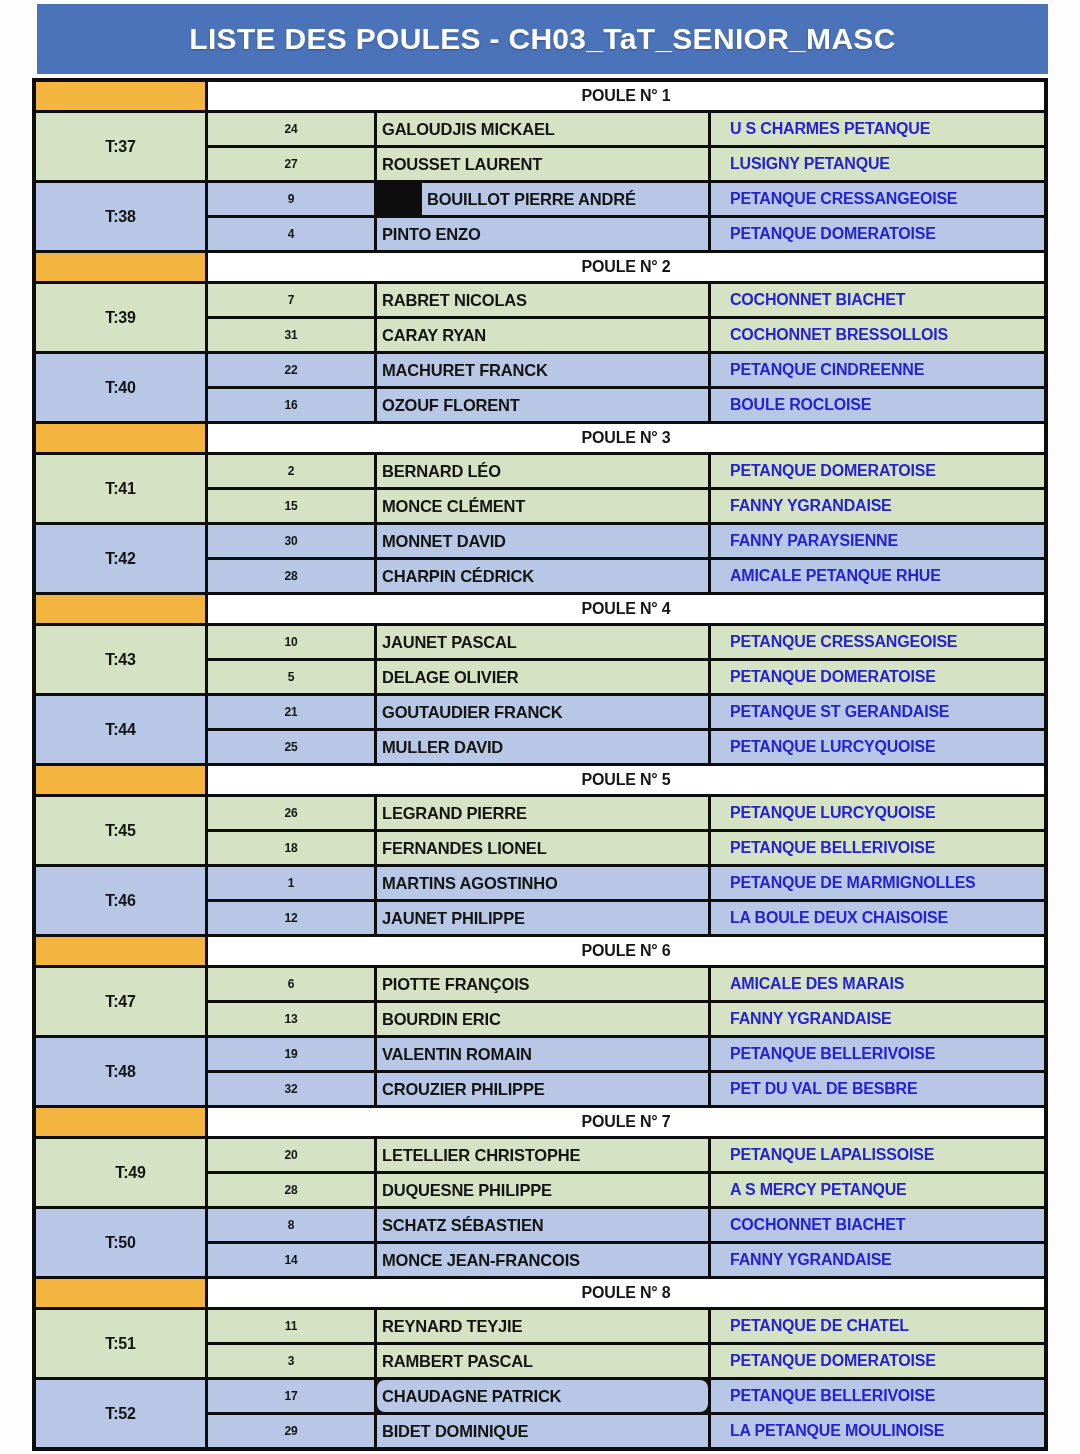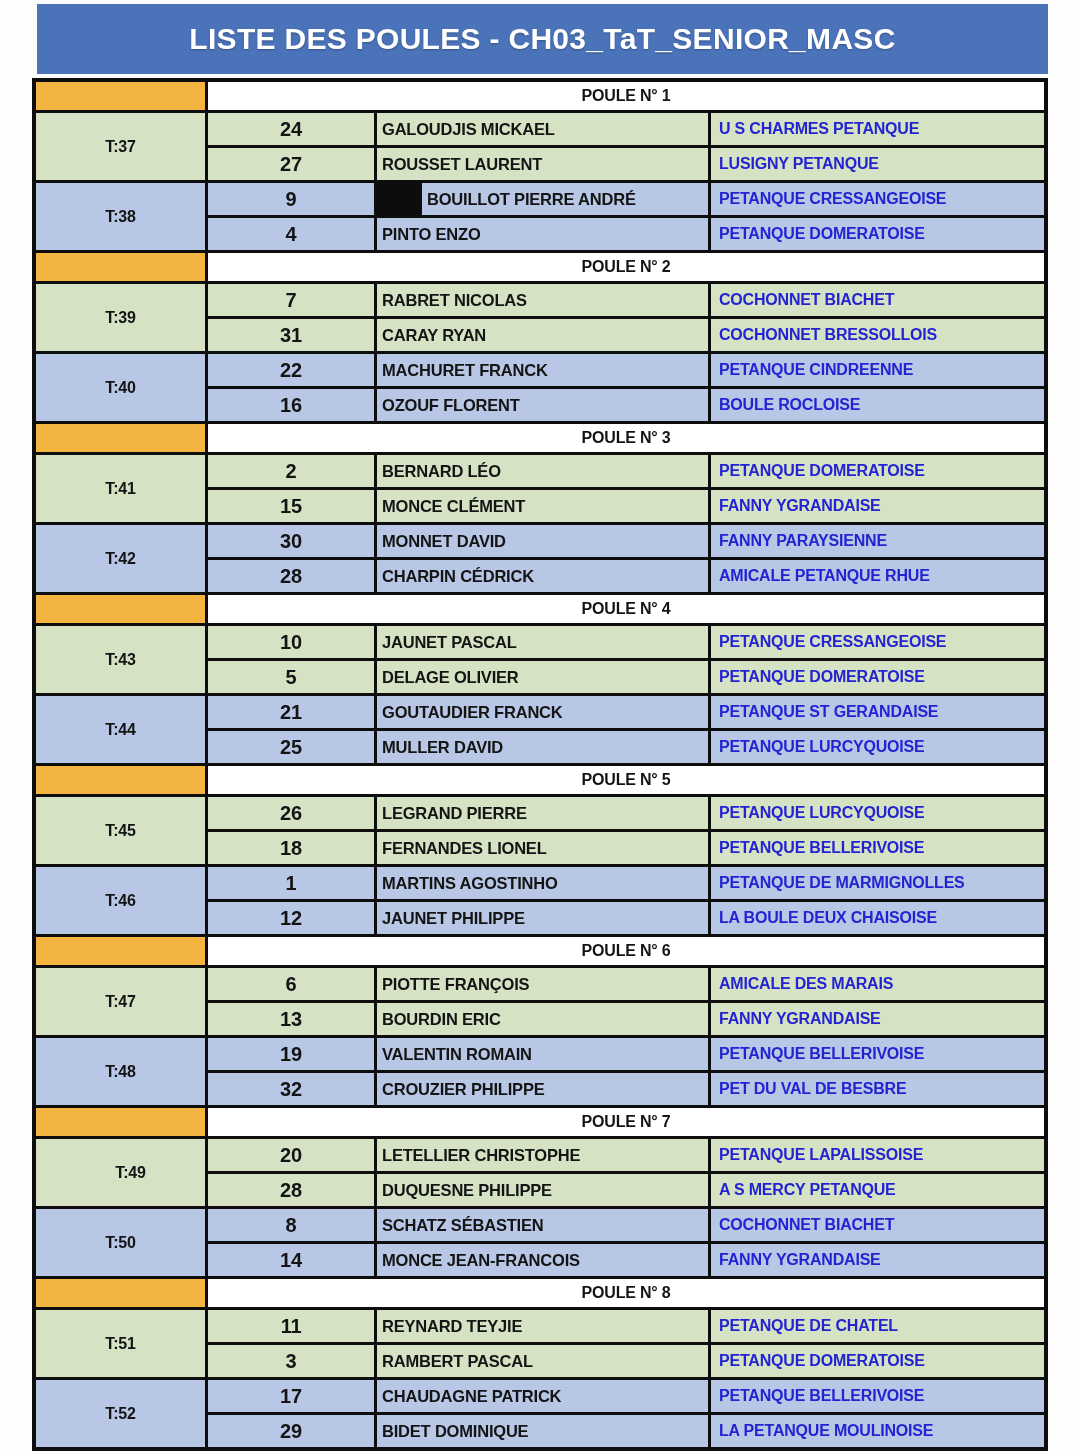--- a/index.html
+++ b/index.html
@@ -46,23 +46,23 @@
   }
   .corner{background:var(--orange);}
   .poule-header{
     background:#ffffff;
     justify-content:center;
     font-size:16px;
   }
   .t-cell{justify-content:center;font-size:16px;}
   .bg-green{background:var(--green);}
   .bg-blue{background:var(--blue);}
-  .num-cell{justify-content:center;font-size:20px;}
+  .num-cell{justify-content:center;font-size:12px;}
   .name-cell{padding-left:5px;font-size:16.5px;}
-  .club-cell{padding-left:8px;font-size:16px;color:var(--club-blue);}
+  .club-cell{padding-left:19px;font-size:16px;color:var(--club-blue);}
 </style>
 </head>
 <body>
 
 <div>
   <div class="title-bar">LISTE DES POULES - CH03_TaT_SENIOR_MASC</div>
 
   <div class="poules-grid">
       <div class="cell corner" style="grid-area: 1 / 1;"></div>
       <div class="cell poule-header" style="grid-area: 1 / 2 / auto / span 3;">POULE N° 1</div>
@@ -180,19 +180,19 @@
       <div class="cell poule-header" style="grid-area: 36 / 2 / auto / span 3;">POULE N° 8</div>
       <div class="cell t-cell bg-green" style="grid-area: 37 / 1 / span 2;">T:51</div>
       <div class="cell num-cell bg-green" style="grid-area: 37 / 2;">11</div>
       <div class="cell name-cell bg-green" style="grid-area: 37 / 3;">REYNARD TEYJIE</div>
       <div class="cell club-cell bg-green" style="grid-area: 37 / 4;">PETANQUE DE CHATEL</div>
       <div class="cell num-cell bg-green" style="grid-area: 38 / 2;">3</div>
       <div class="cell name-cell bg-green" style="grid-area: 38 / 3;">RAMBERT PASCAL</div>
       <div class="cell club-cell bg-green" style="grid-area: 38 / 4;">PETANQUE DOMERATOISE</div>
       <div class="cell t-cell bg-blue" style="grid-area: 39 / 1 / span 2;">T:52</div>
       <div class="cell num-cell bg-blue" style="grid-area: 39 / 2;">17</div>
-      <div class="cell name-cell bg-blue" style="grid-area: 39 / 3;">CHAUDAGNE PATRICK</div>
+      <div class="cell name-cell bg-blue" style="grid-area: 39 / 3; border-radius: 8px;">CHAUDAGNE PATRICK</div>
       <div class="cell club-cell bg-blue" style="grid-area: 39 / 4;">PETANQUE BELLERIVOISE</div>
       <div class="cell num-cell bg-blue" style="grid-area: 40 / 2;">29</div>
       <div class="cell club-cell bg-blue" style="grid-area: 40 / 4;">LA PETANQUE MOULINOISE</div>
       <div class="cell name-cell bg-blue" style="grid-area: 40 / 3;">BIDET DOMINIQUE</div>
     </div>
 </div>
 
 </body></html>

